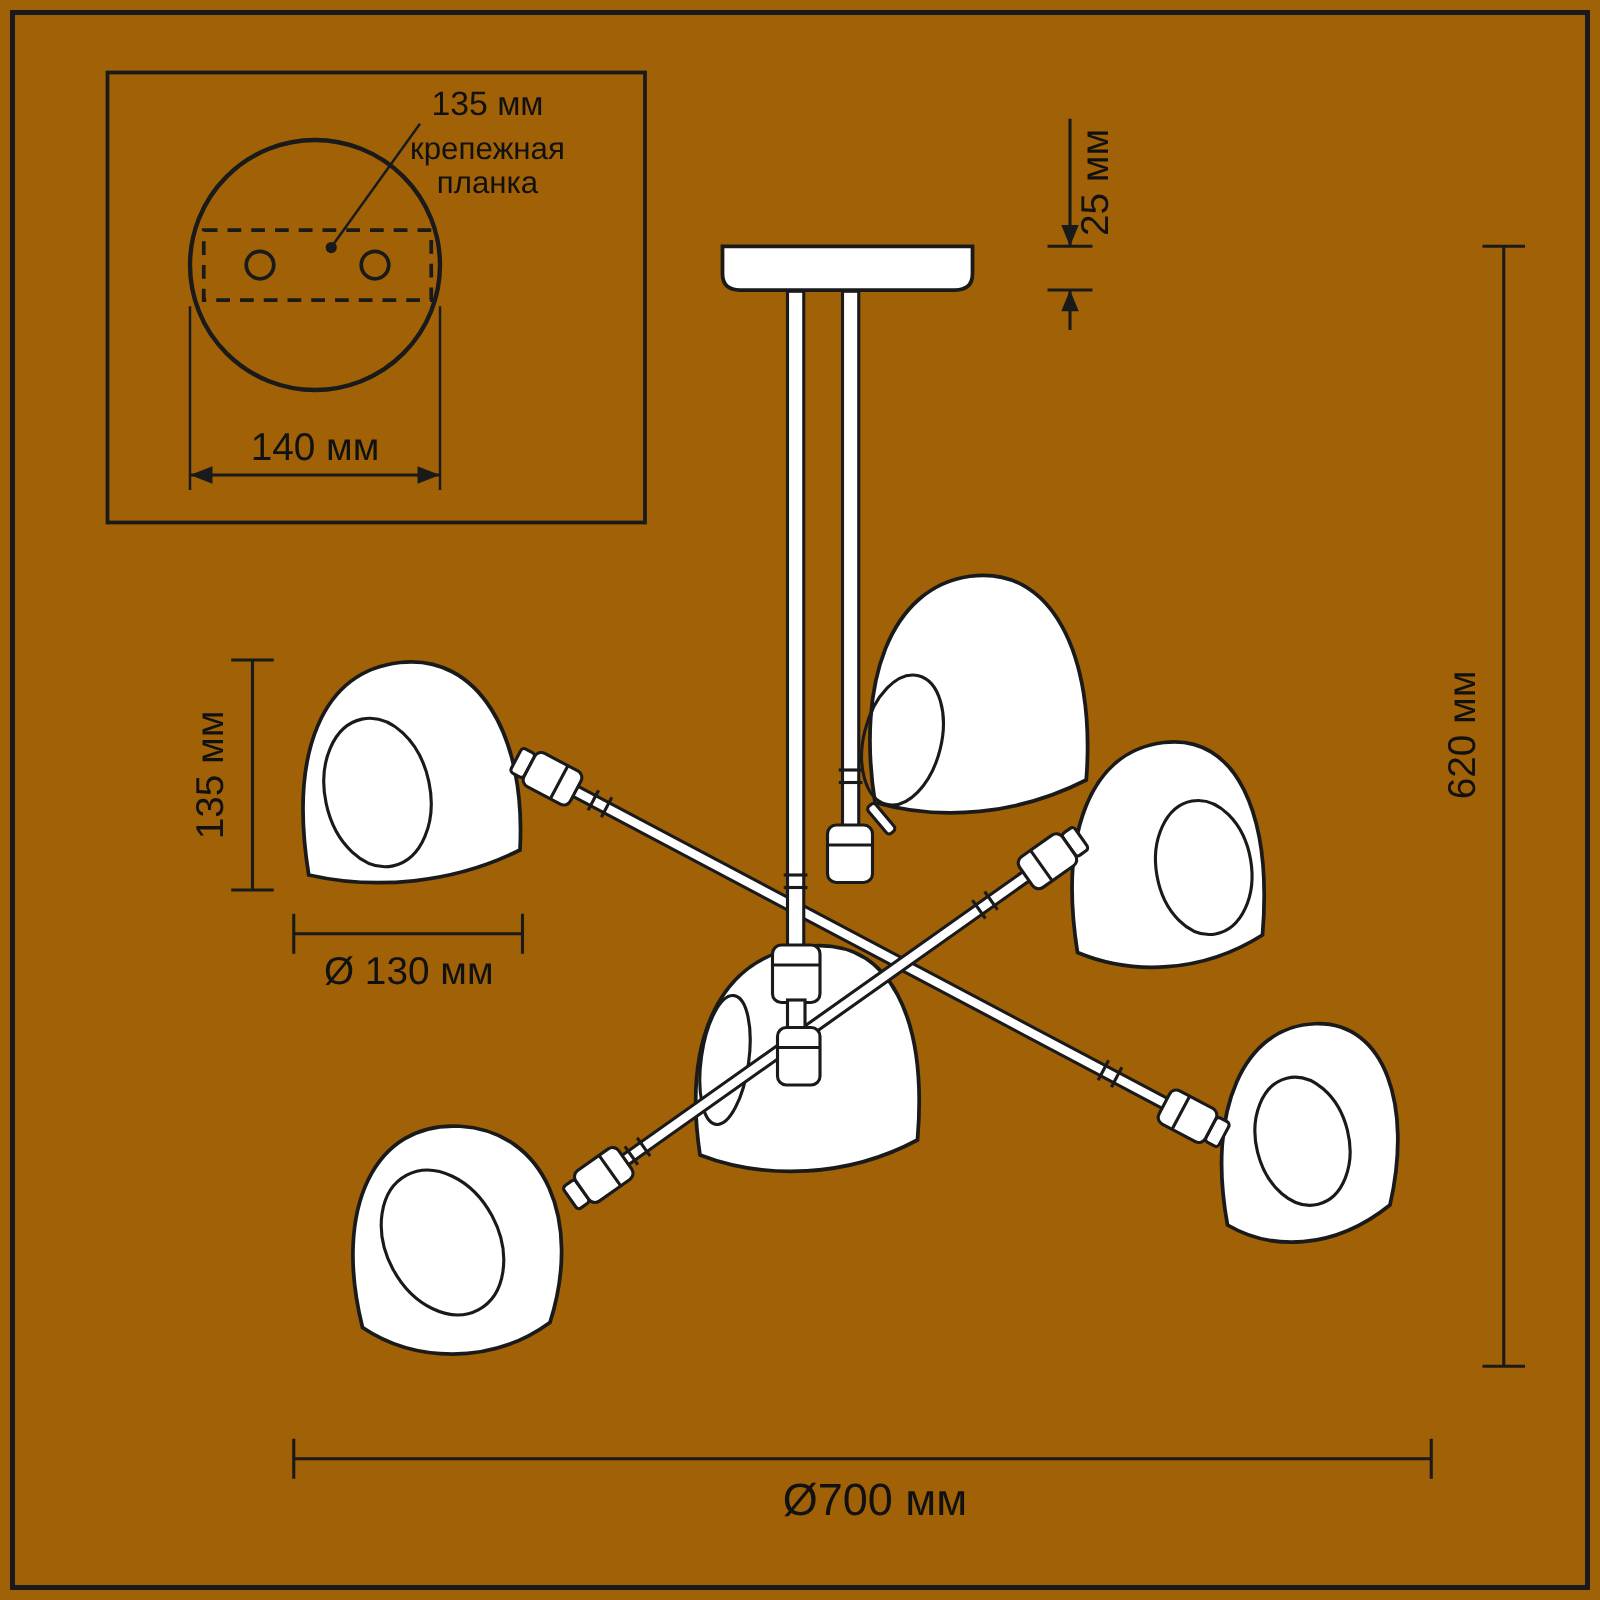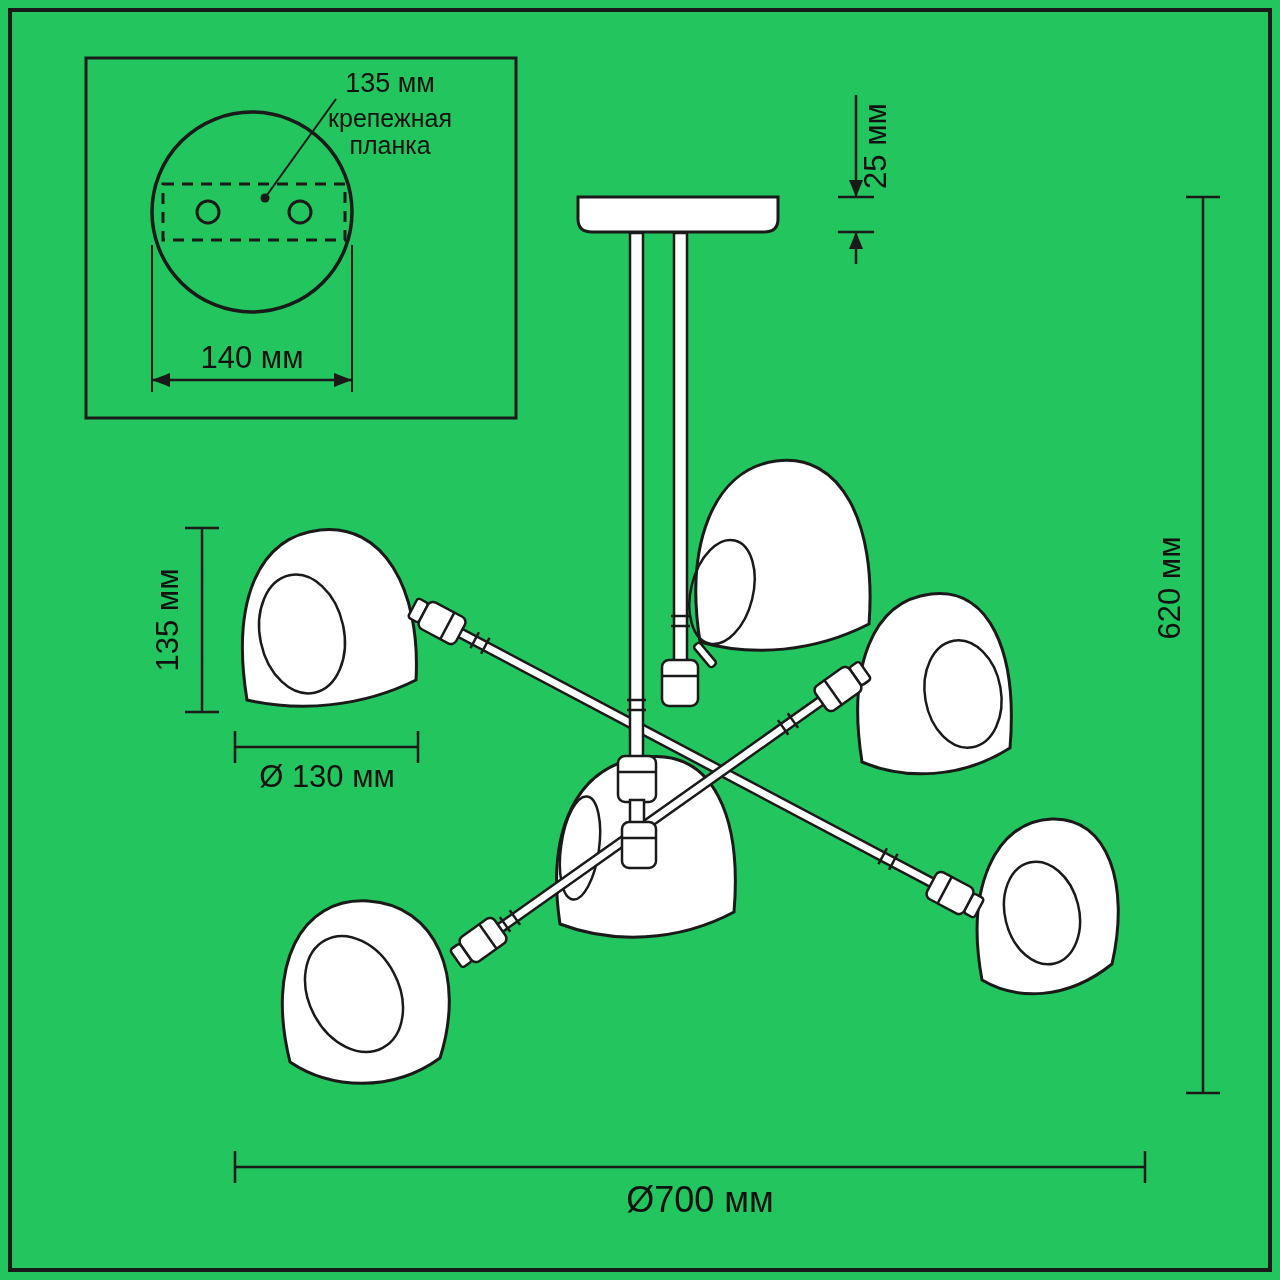--- a/index.html
+++ b/index.html
@@ -4,21 +4,21 @@
 <style>
   html, body {
     margin: 0;
     padding: 0;
     background: #ffffff;
   }
   .page {
     width: 1280px;
     height: 1280px;
     position: relative;
-    background: #22c55e;
+    background: #a16207;
     font-family: "Liberation Sans", sans-serif;
   }
   svg { display: block; }
   .ln   { stroke: #1a1a1a; fill: none; }
   .ln25 { stroke: #1a1a1a; stroke-width: 2.5; fill: none; }
   .ln3  { stroke: #1a1a1a; stroke-width: 3; fill: none; }
   .shape  { stroke: #1a1a1a; stroke-width: 3; fill: #ffffff; }
   .shape25{ stroke: #1a1a1a; stroke-width: 2.5; fill: #ffffff; }
   .arrow  { fill: #1a1a1a; stroke: none; }
   .dot    { fill: #1a1a1a; stroke: none; }

